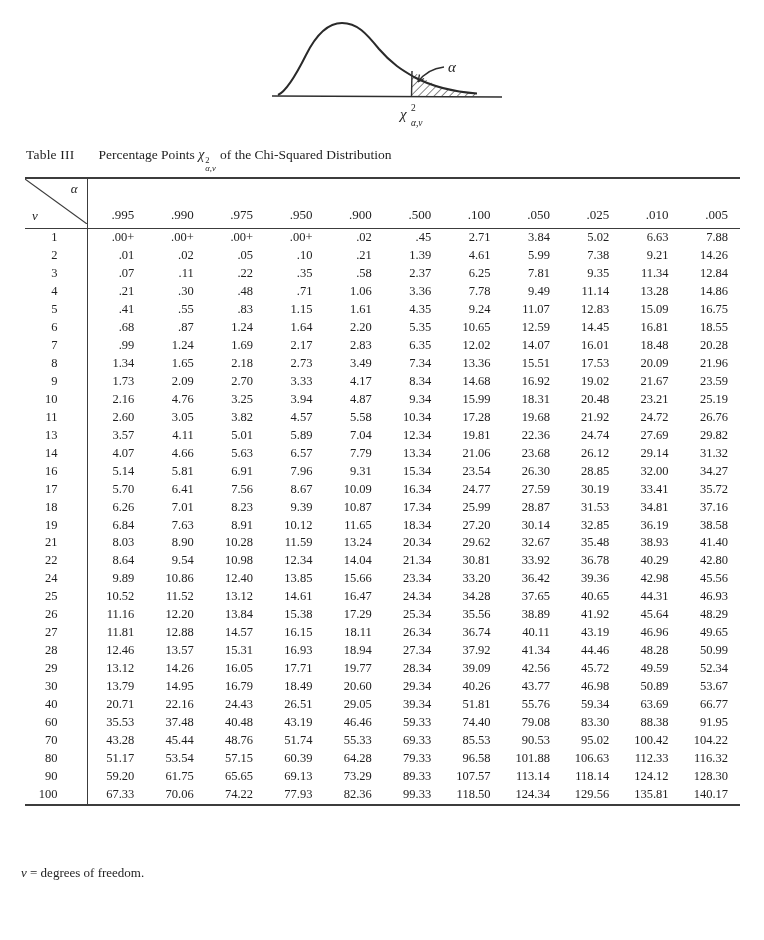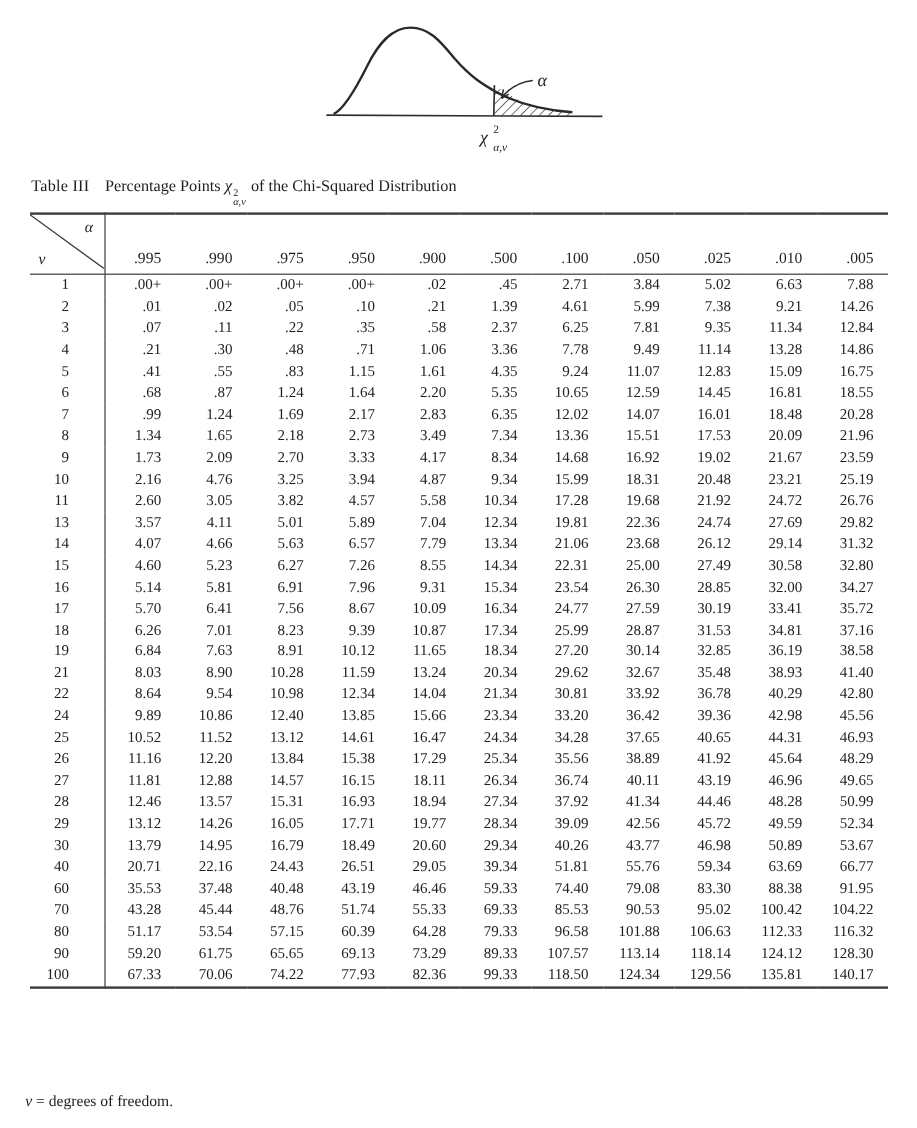--- a/index.html
+++ b/index.html
@@ -11,21 +11,21 @@
   }
 
   
   .diagram { position:absolute; left:260px; top:5px; width:260px; height:128px; }
 
   
   .title-row {
     position:absolute; left:26px; top:147px; width:712px;
     font-size:13.5px; white-space:nowrap;
   }
-  .t-label { margin-right:13px; letter-spacing:.2px; }
+  .t-label { margin-right:24px; letter-spacing:.2px; }
   .chi { display:inline-block; }
   .chi-base { font-style:italic; font-size:14px; }
   .stack {
     display:inline-flex; flex-direction:column; align-items:flex-start;
     font-size:8.5px; line-height:7.5px; vertical-align:-4px; margin-left:1px; margin-right:1px;
   }
   .st-sub { font-style:italic; }
 
   
   table.chi-table {
@@ -54,21 +54,21 @@
     font-size:12.5px; height:17.97px; line-height:17.97px;
     text-align:right; padding:0 12px 0 0; white-space:nowrap;
   }
   tbody td.vcol {
     text-align:right; padding-right:29px;
     border-right:1.3px solid #3c3c3c;
   }
 
   
   .footnote {
-    position:absolute; left:21px; top:910px; font-size:13px;
+    position:absolute; left:21px; top:865px; font-size:13px;
   }
   .nu-italic { font-style:italic; }
 </style>
 </head>
 <body>
 
 <div class="diagram">
   <svg width="260" height="128" viewBox="0 0 260 128">
     <defs>
       <pattern id="hatch" width="5.5" height="5.5" patternUnits="userSpaceOnUse" patternTransform="rotate(45)">
@@ -309,34 +309,20 @@
         <td>6.57</td>
         <td>7.79</td>
         <td>13.34</td>
         <td>21.06</td>
         <td>23.68</td>
         <td>26.12</td>
         <td>29.14</td>
         <td>31.32</td>
       </tr>
       <tr>
-        <td class="vcol">15</td>
-        <td>4.60</td>
-        <td>5.23</td>
-        <td>6.27</td>
-        <td>7.26</td>
-        <td>8.55</td>
-        <td>14.34</td>
-        <td>22.31</td>
-        <td>25.00</td>
-        <td>27.49</td>
-        <td>30.58</td>
-        <td>32.80</td>
-      </tr>
-      <tr>
         <td class="vcol">16</td>
         <td>5.14</td>
         <td>5.81</td>
         <td>6.91</td>
         <td>7.96</td>
         <td>9.31</td>
         <td>15.34</td>
         <td>23.54</td>
         <td>26.30</td>
         <td>28.85</td>

